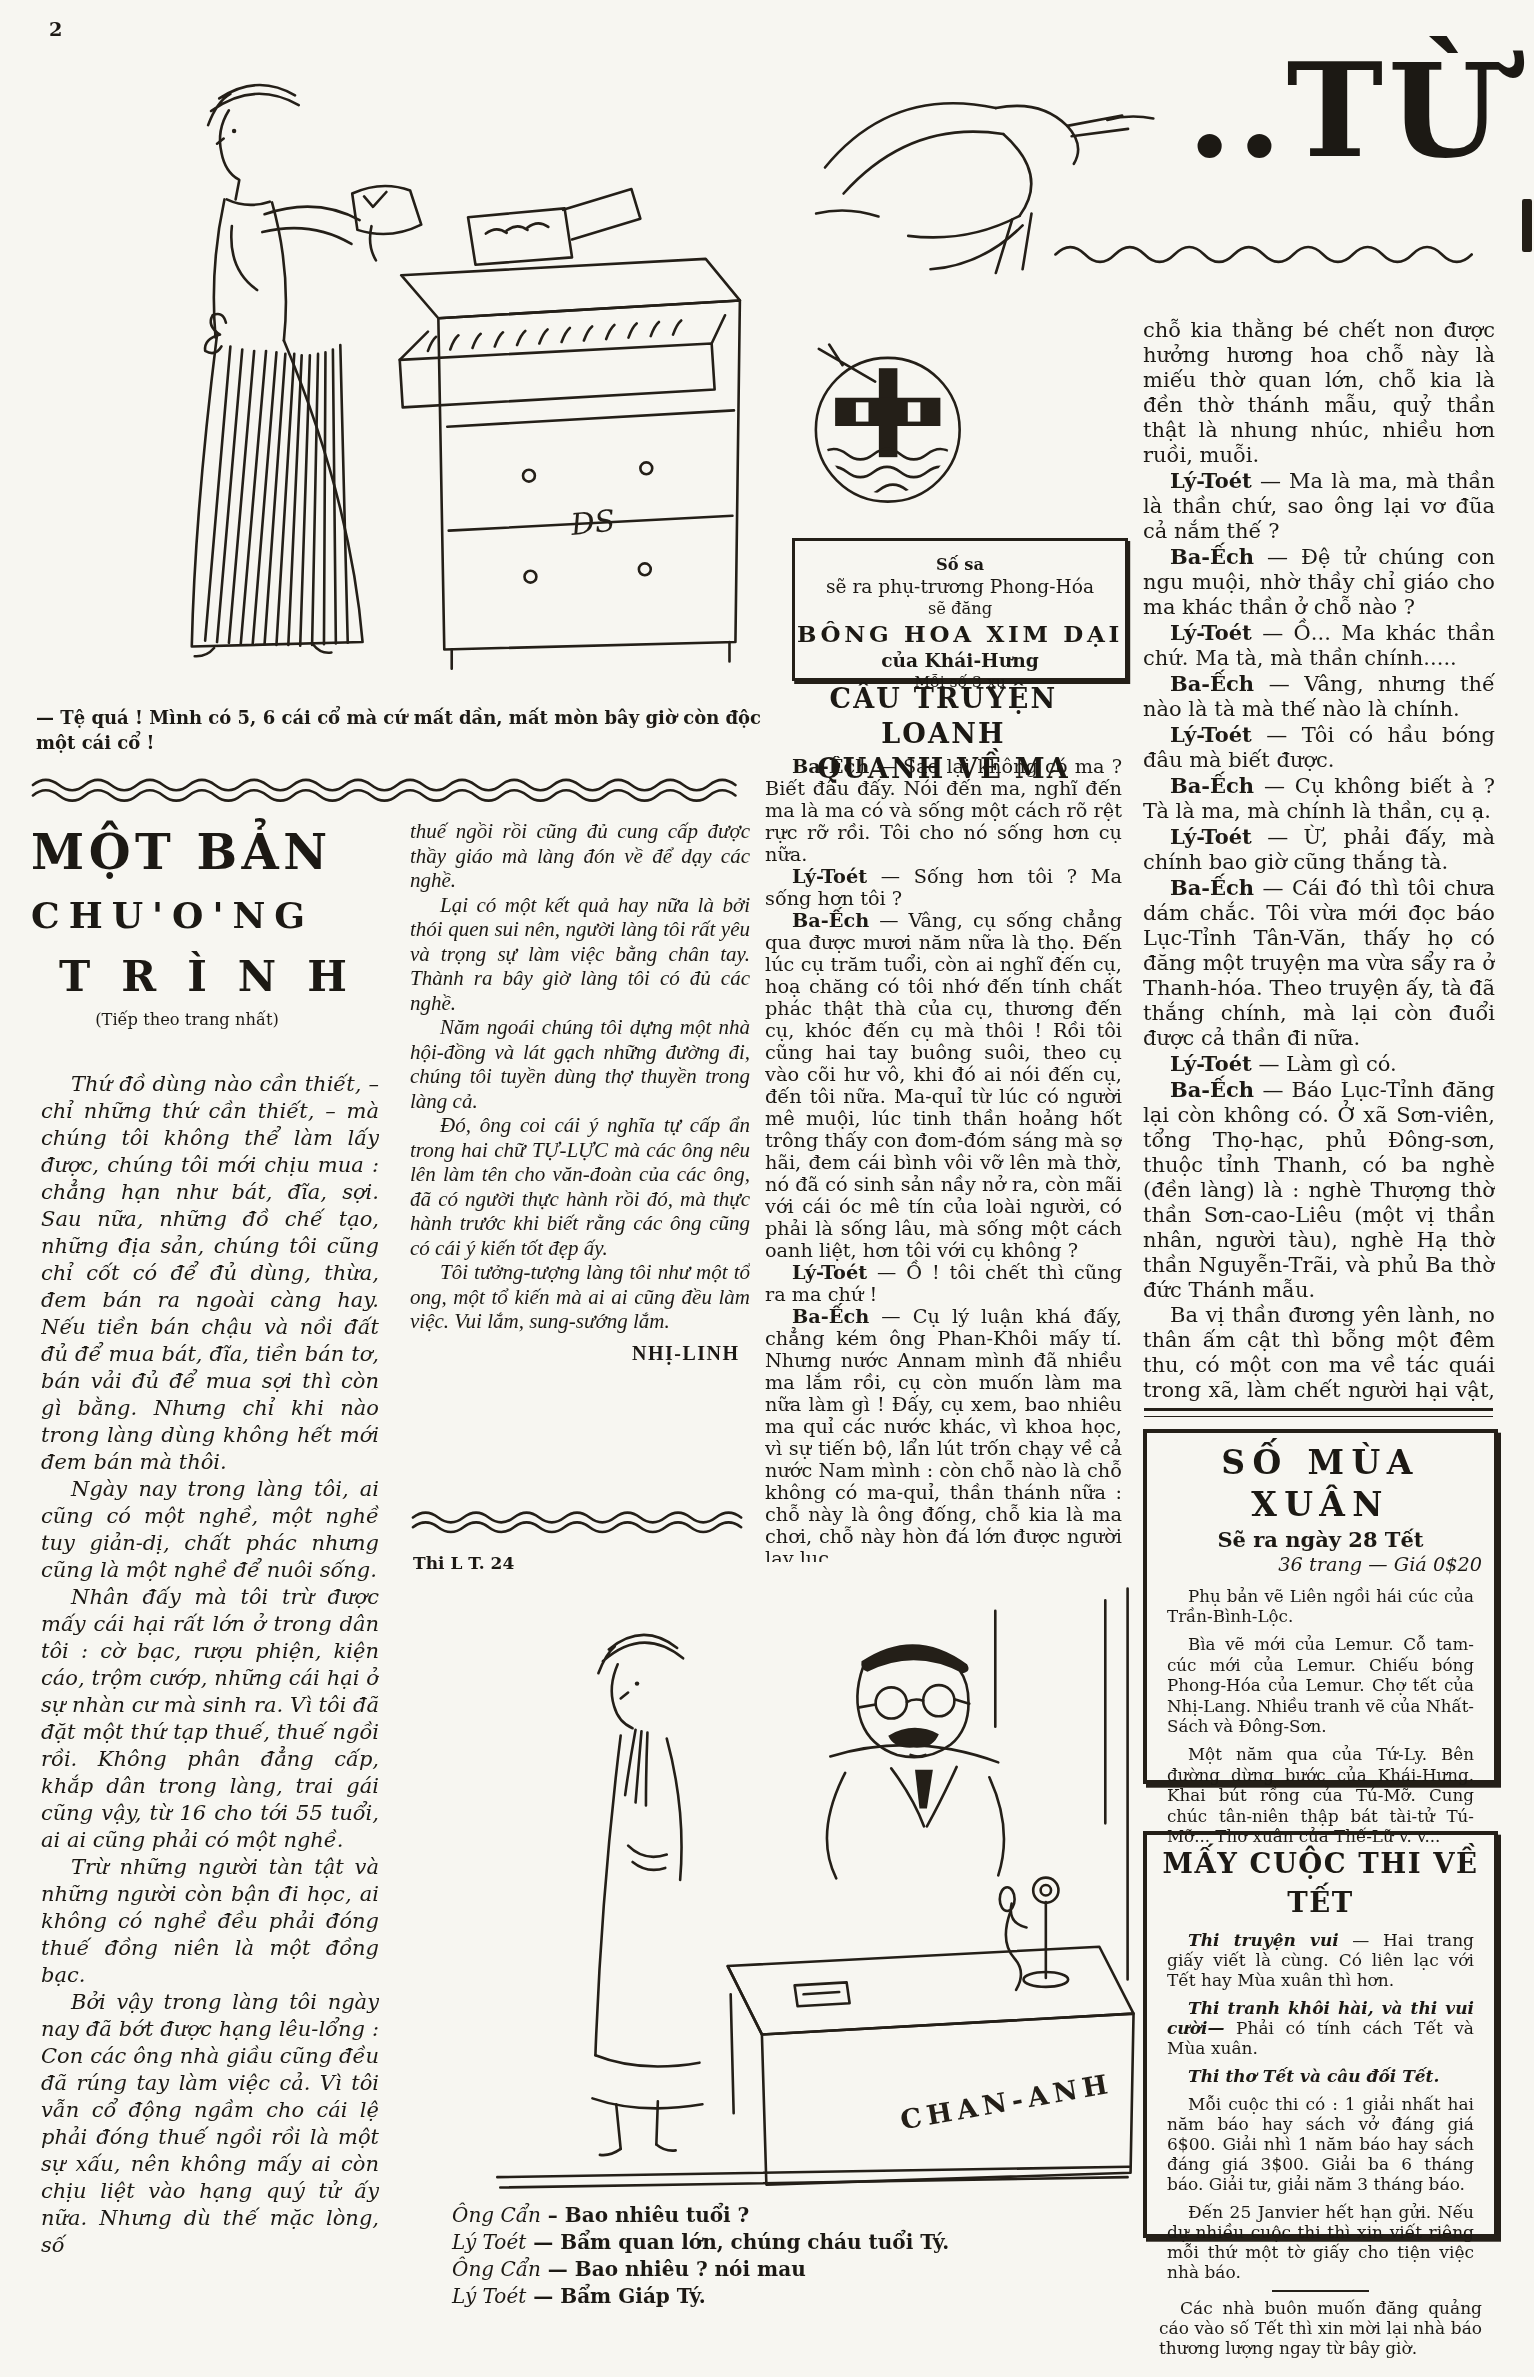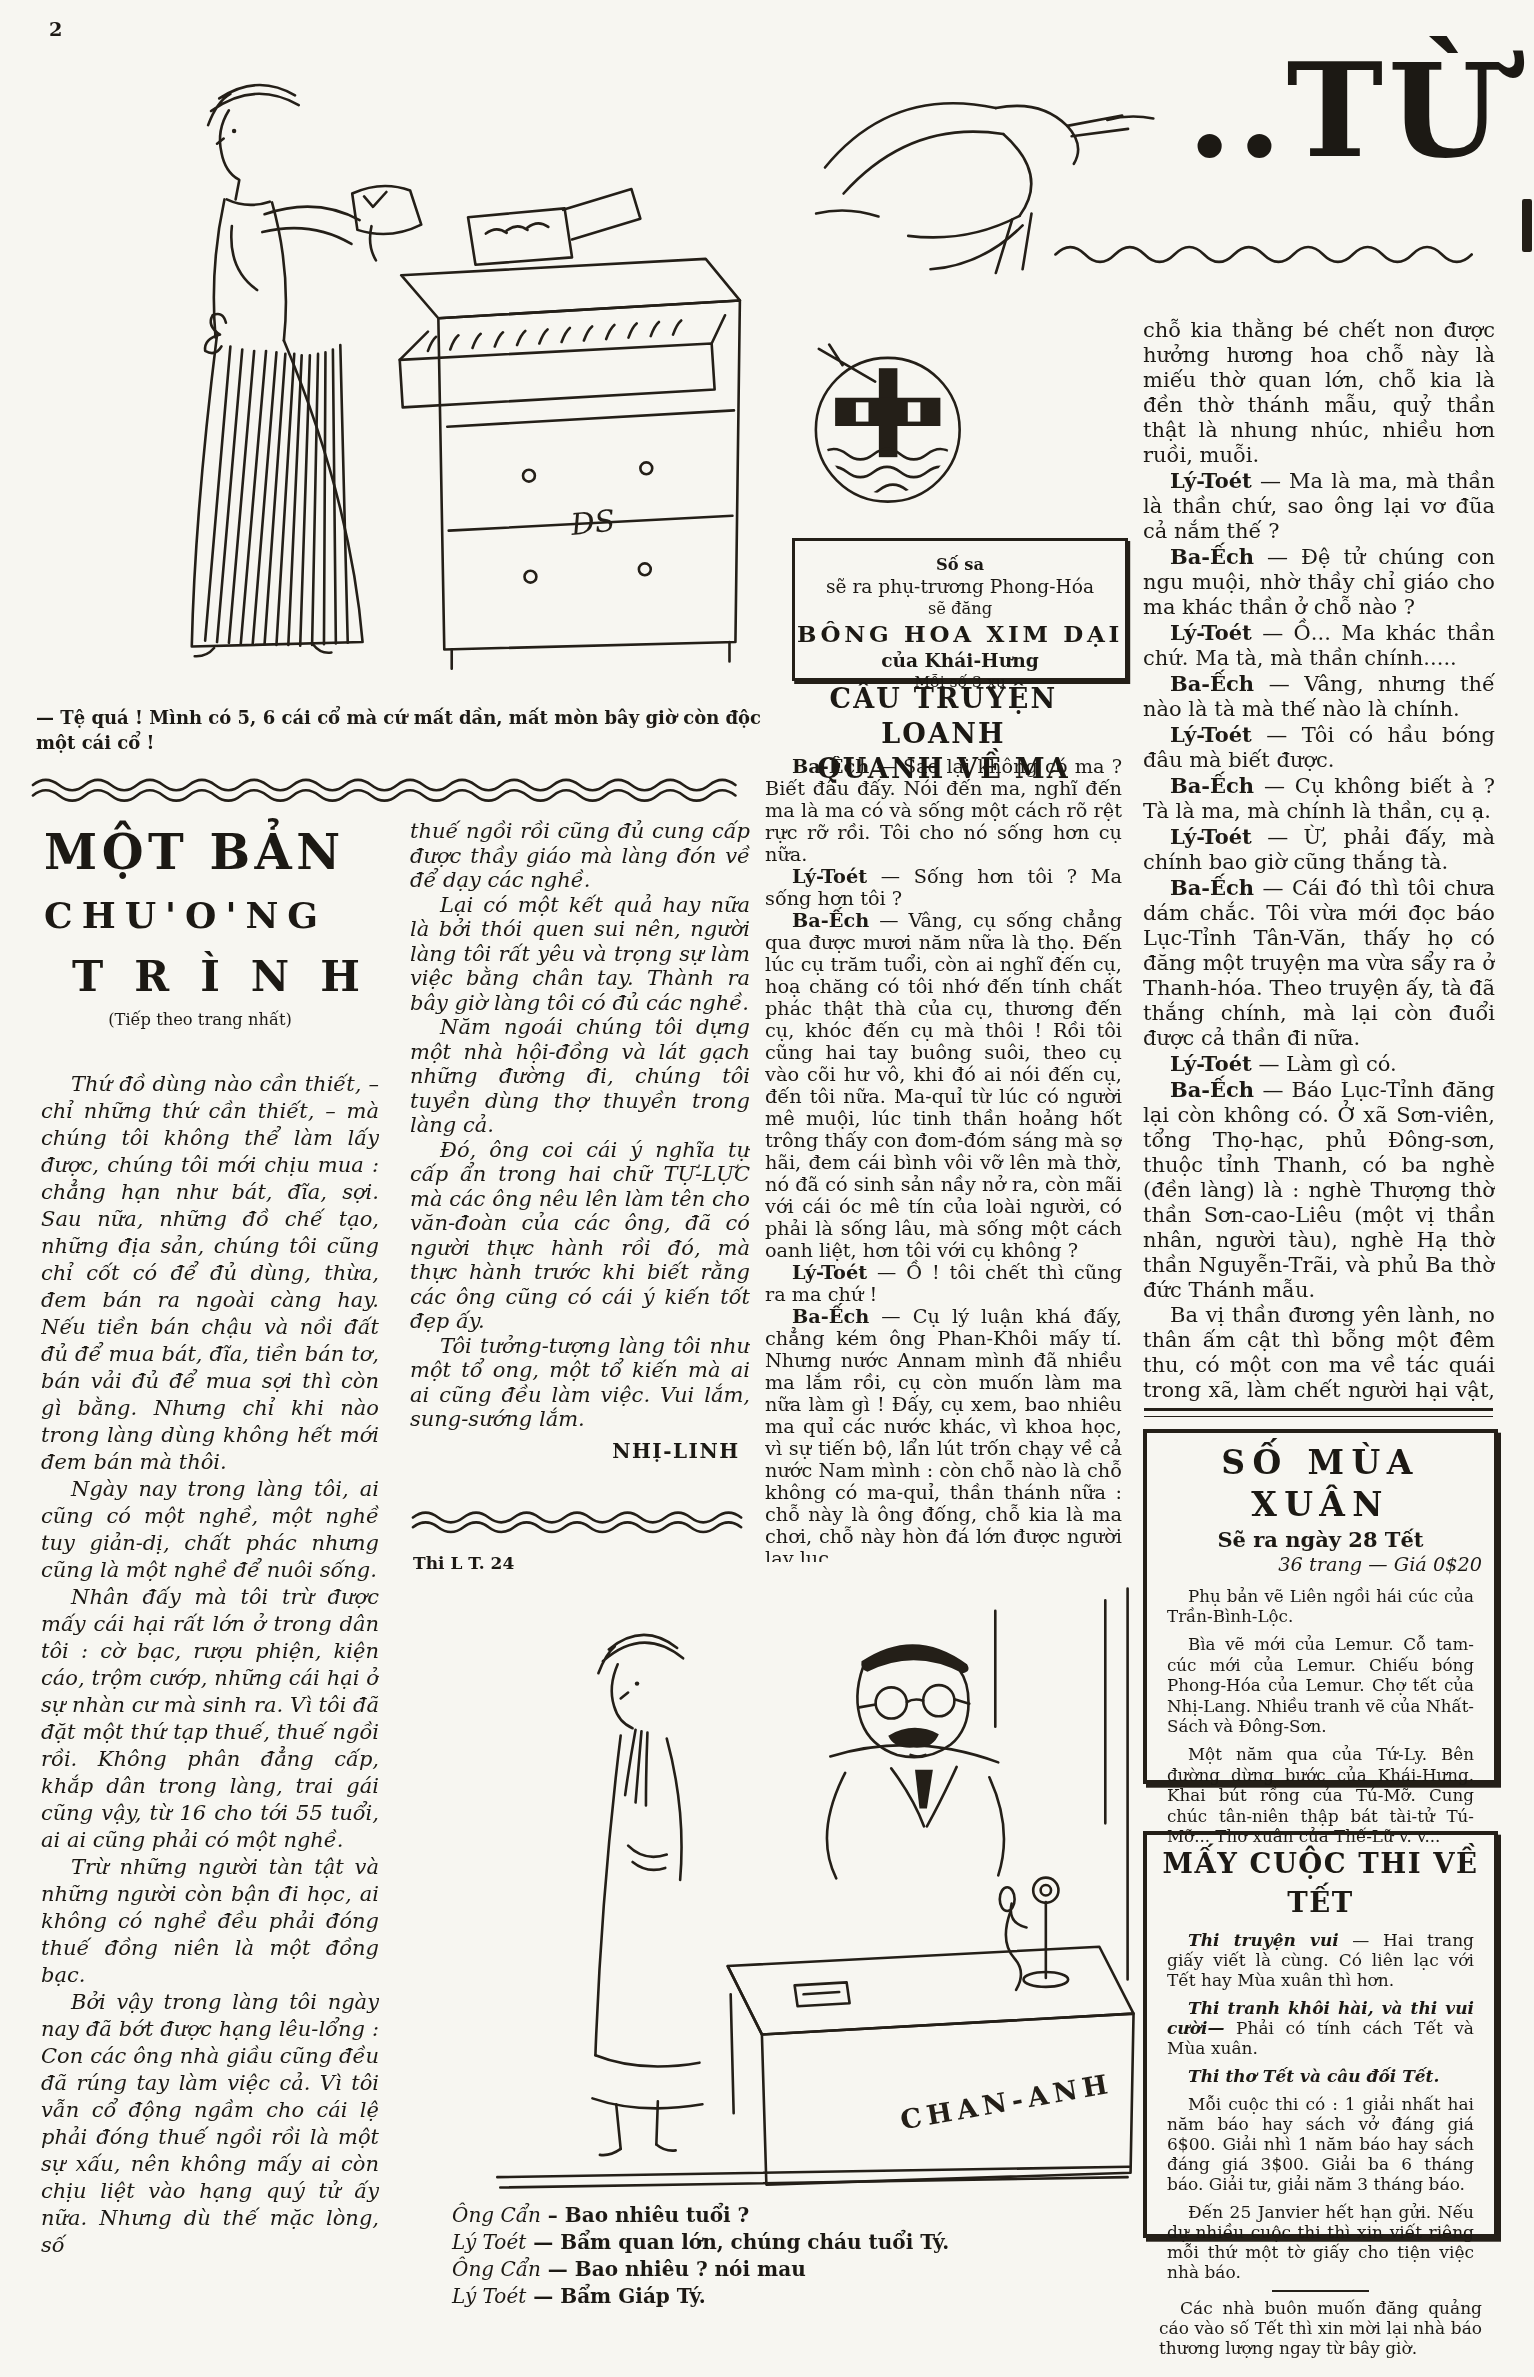--- a/index.html
+++ b/index.html
@@ -16,32 +16,32 @@
 
   
   .top-caption { position:absolute; left:36px; top:706px; width:736px;
     font-weight:bold; font-size:18px; line-height:24.5px; }
   .top-caption div { margin:0; }
 
   
   .wavy { position:absolute; }
 
   
-  .left-title { position:absolute; left:44px; top:820px; width:342px; font-weight:bold; }
+  .left-title { position:absolute; left:31px; top:820px; width:342px; font-weight:bold; }
   .lt1 { font-size:48px; letter-spacing:4.5px; line-height:64px; }
   .lt2 { font-size:36px; letter-spacing:9px; line-height:62px; }
   .lt3 { font-size:42px; letter-spacing:31px; line-height:61px;margin-left:28px; }
   .lsub { font-size:16.3px; font-weight:normal; text-align:center; width:312px; margin-top:3px; }
 
   .body-col p { margin:0; text-indent:30px; }
   .body-col p.noindent { text-indent:0; }
   .col1 { position:absolute; left:41px; top:1071px; width:338px; height:1218px;
     font-style:italic; font-size:21px; line-height:27px; text-align:justify; overflow:hidden; }
   .col2 { position:absolute; left:410px; top:819px; width:340px; height:691px;
-    font-style:italic; font-size:21px; line-height:24.5px; text-align:justify; overflow:hidden; }
+    font-style:italic; font-size:21px; line-height:24.5px; text-align:justify; overflow:hidden;font-family:Liberation Serif, serif; }
   .sig-nhilinh { text-align:right; font-style:normal; font-weight:bold; font-size:20px;
     letter-spacing:1.5px; padding-right:10.4px; margin-top:7.4px; }
 
   .cartoon-label { position:absolute; left:413px; top:1553px; font-size:17px; font-weight:bold; }
   .cartoon-captions { position:absolute; left:452px; top:2202px; width:706px;
     font-size:20px; line-height:27px; font-weight:bold; }
   .cartoon-captions p { margin:0; }
   .cartoon-captions i { font-weight:normal; font-style:italic; }
 
   

